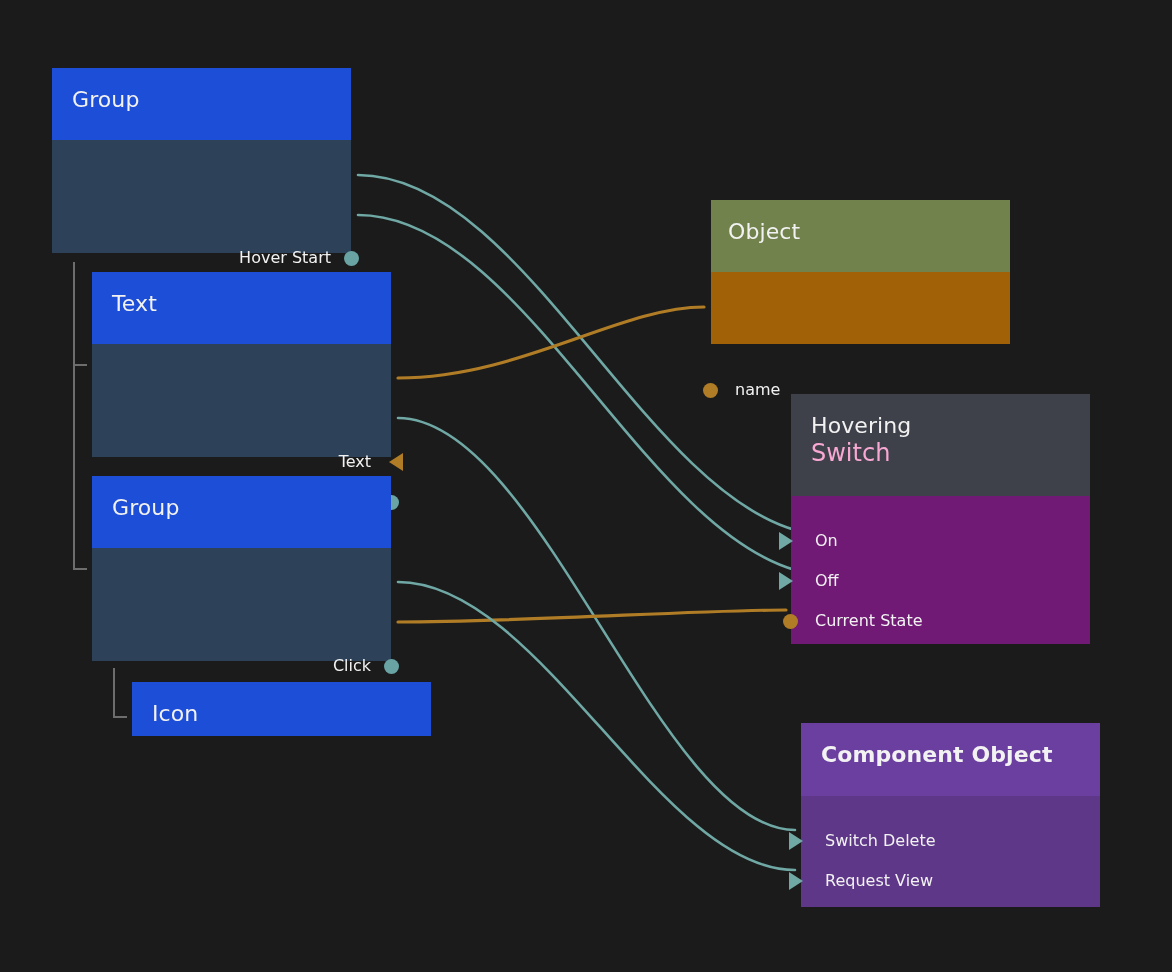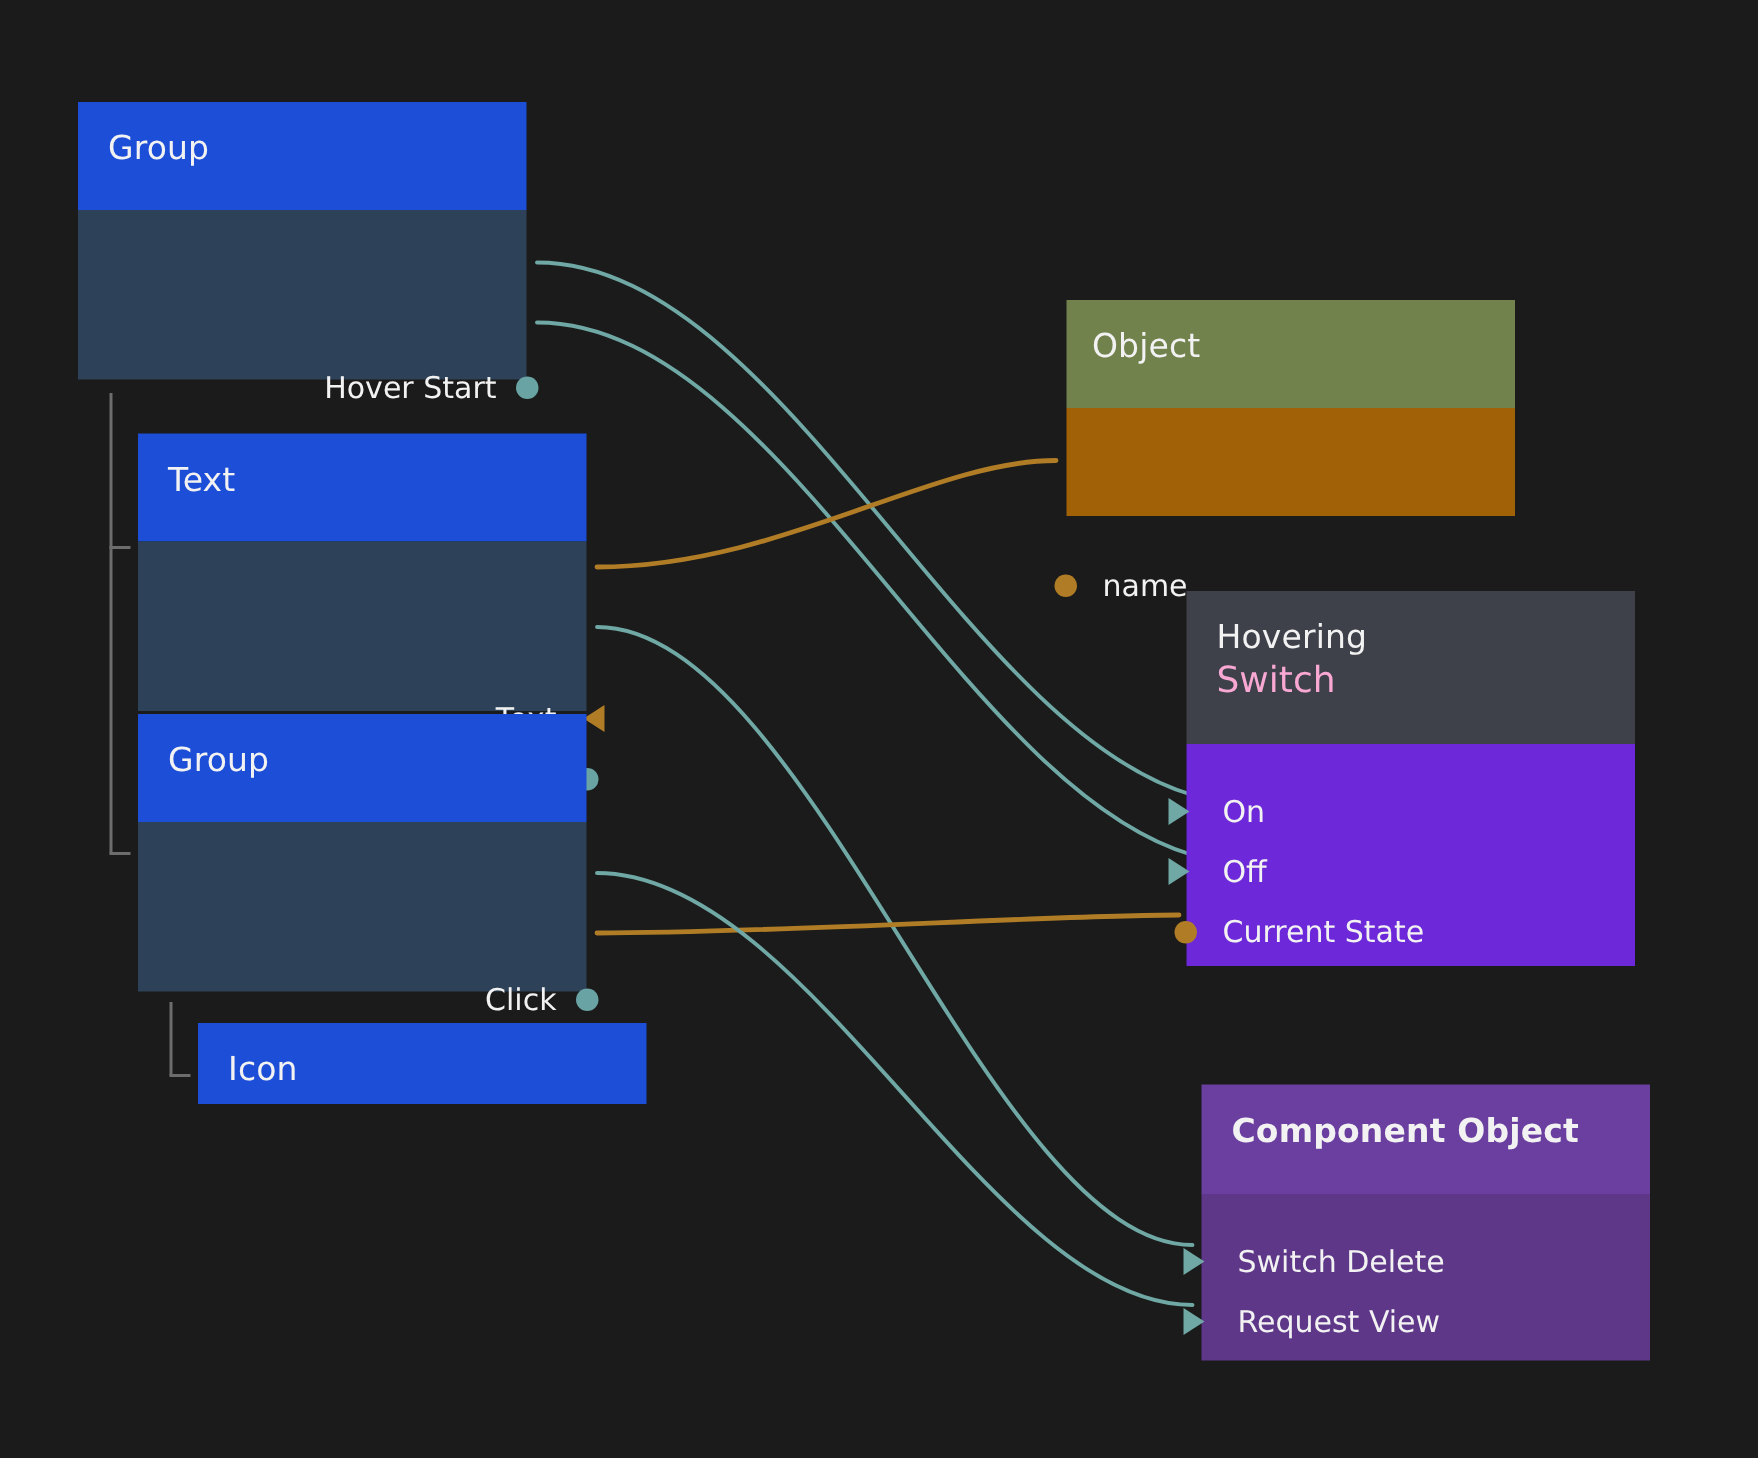--- a/index.html
+++ b/index.html
@@ -73,21 +73,21 @@
     padding-right: 20px;
     justify-content: flex-end;
   }
   .port-row.left {
     left: 0;
     padding-left: 24px;
     justify-content: flex-start;
   }
   .port-label {
     color: #f2f2f2;
-    font-size: 20px;
+    font-size: 16px;
     line-height: 22px;
   }
   
   .port-dot {
     position: absolute;
     width: 15px;
     height: 15px;
     border-radius: 50%;
     z-index: 4;
   }
@@ -105,21 +105,21 @@
   .port-arrow.orange-left { border-right: 14px solid #b07d26; }
 
   
   .blue .node-header { background: #1d4ed8; }
   .blue .node-body   { background: #2d4258; }
   
   .green .node-header { background: #71824d; padding-left: 17px; }
   .green .node-body   { background: #a16207; }
   
   .dark .node-header { background: #3e4149; }
-  .dark .node-body   { background: #6d28d9; }
+  .dark .node-body   { background: #701a75; }
   
   .purple .node-header { background: #6b3fa0; }
   .purple .node-body   { background: #5e3789; }
 </style>
 </head>
 <body>
 
 <div id="canvas">
 
   <svg id="edges" viewBox="0 0 1172 972" width="1172" height="972">
@@ -148,21 +148,21 @@
         <div class="port-dot teal" style="top: 223px; left: 292px;"></div>
         <div class="node-body" style="height: 113px;">
           <div class="port-row right" style="top: 107px;">
             <span class="port-label">Hover Start</span>
           </div>
           <div class="port-row right" style="top: 147px;">
             <span class="port-label">Hover End</span>
           </div>
         </div>
       </div>
-      <div class="node blue" style="left: 92px; top: 272px; width: 299px; height: 185px; margin-top: 17px;">
+      <div class="node blue" style="left: 92px; top: 272px; width: 299px; height: 185px;">
         <div class="node-header" style="height: 72px;">
           <div class="node-title">Text</div>
         </div>
         <div class="port-arrow orange-left" style="top: 181px; left: 297px;"></div>
         <div class="port-dot teal" style="top: 223px; left: 292px;"></div>
         <div class="node-body" style="height: 113px;">
           <div class="port-row right" style="top: 107px;">
             <span class="port-label">Text</span>
           </div>
           <div class="port-row right" style="top: 147px;">

